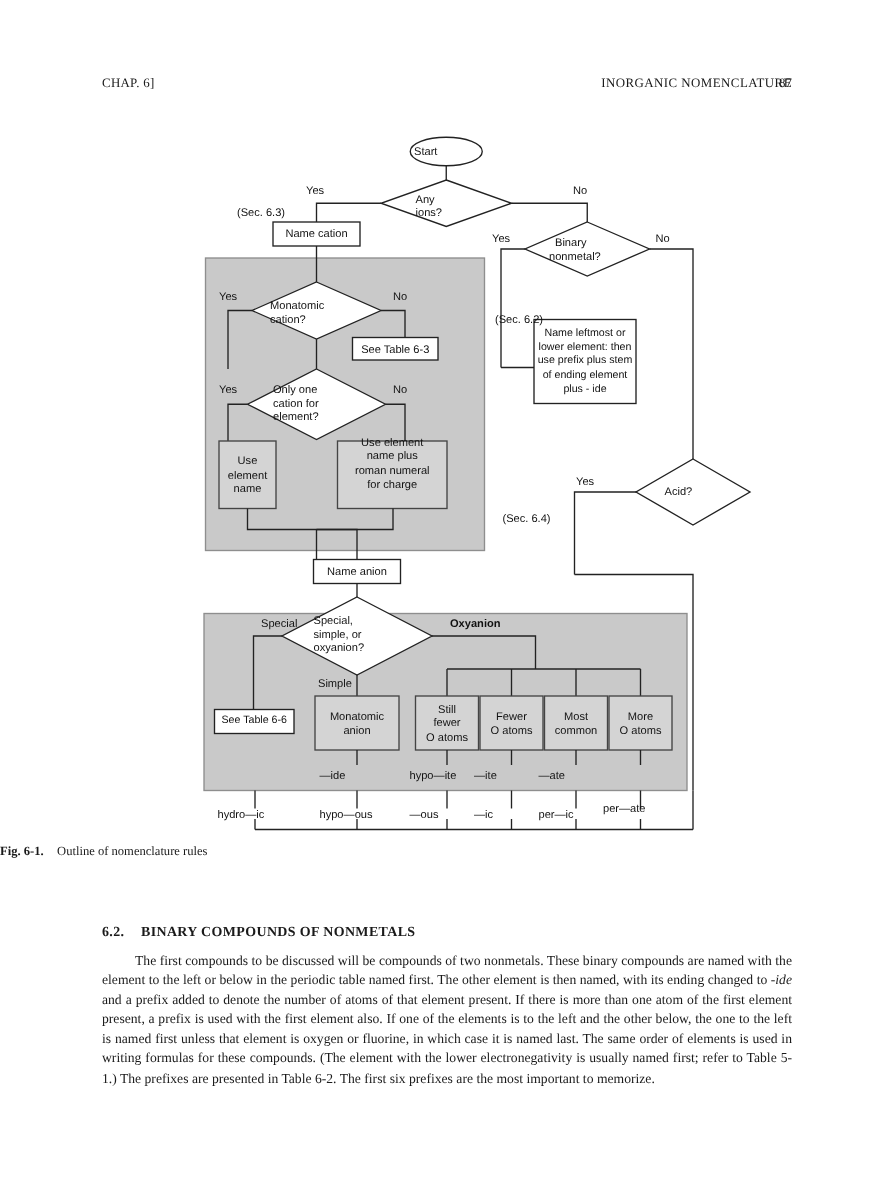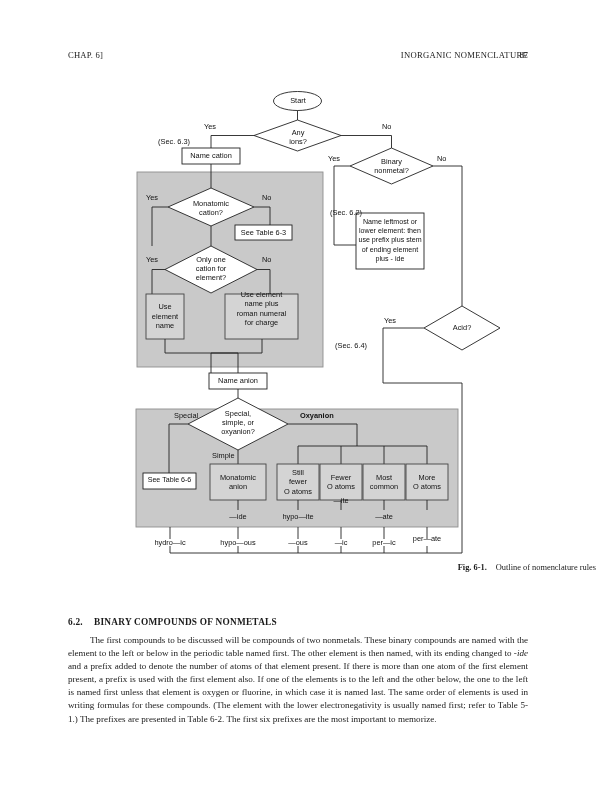--- a/index.html
+++ b/index.html
@@ -14,28 +14,28 @@
   .runhead{position:absolute;left:68px;top:50px;width:460px;height:14px;font-size:8.6px;}
   .runhead .chap{position:absolute;left:0;top:0;letter-spacing:.2px;}
   .runhead .ttl{position:absolute;left:0;right:0;top:0;text-align:right;letter-spacing:.3px;}
   .runhead .pno{position:absolute;right:0;top:0;}
 
   
   .chart{position:absolute;left:0;top:78px;width:596px;height:500px;}
   .chart svg{position:absolute;left:0;top:0;}
   .lbl{position:absolute;font-family:"Liberation Sans", sans-serif;font-size:7.4px;
        color:#111;white-space:nowrap;line-height:9.2px;}
-  .lbl.c{text-align:center;}
+  .lbl.c{}
 
   .boxtxt{position:absolute;font-family:"Liberation Sans", sans-serif;font-size:7.4px;
        color:#111;text-align:center;line-height:9.4px;display:flex;align-items:center;
        justify-content:center;}
 
   
-  .caption{position:absolute;left:0;top:563px;width:596px;text-align:right;font-size:8.4px;}
+  .caption{position:absolute;left:0;top:563px;width:596px;text-align:left;font-size:8.4px;}
   .caption b{font-weight:bold;}
   .caption .sp{display:inline-block;width:9px;}
 
   
   .sechead{position:absolute;left:68px;top:617px;font-size:9.3px;font-weight:bold;letter-spacing:.25px;}
   .sechead .num{display:inline-block;width:26px;}
   .para{position:absolute;left:68px;top:634px;width:460px;font-size:9.1px;
         line-height:13.1px;text-align:justify;text-indent:22px;}
   .para i{font-style:italic;}
 </style>
@@ -232,21 +232,21 @@
 
     <div class="lbl" style="left:384px;top:238px;">Yes</div>
     <div class="lbl" style="left:335px;top:263px;">(Sec. 6.4)</div>
 
     <div class="lbl" style="left:174px;top:333px;">Special</div>
     <div class="lbl" style="left:212px;top:373px;">Simple</div>
     <div class="lbl" style="left:300px;top:333px;font-weight:bold;">Oxyanion</div>
 
     <div class="lbl c" style="left:213px;top:434px;width:50px;">—ide</div>
     <div class="lbl c" style="left:273px;top:434px;width:50px;">hypo—ite</div>
-    <div class="lbl c" style="left:316px;top:418px;width:50px;">—ite</div>
+    <div class="lbl c" style="left:316px;top:434px;width:50px;">—ite</div>
     <div class="lbl c" style="left:359px;top:434px;width:50px;">—ate</div>
     <div class="lbl c" style="left:402px;top:456px;width:50px;">per—ate</div>
 
     <div class="lbl c" style="left:145px;top:460px;width:50px;">hydro—ic</div>
     <div class="lbl c" style="left:213px;top:460px;width:50px;">hypo—ous</div>
     <div class="lbl c" style="left:273px;top:460px;width:50px;">—ous</div>
     <div class="lbl c" style="left:316px;top:460px;width:50px;">—ic</div>
     <div class="lbl c" style="left:359px;top:460px;width:50px;">per—ic</div>
 
   </div>

